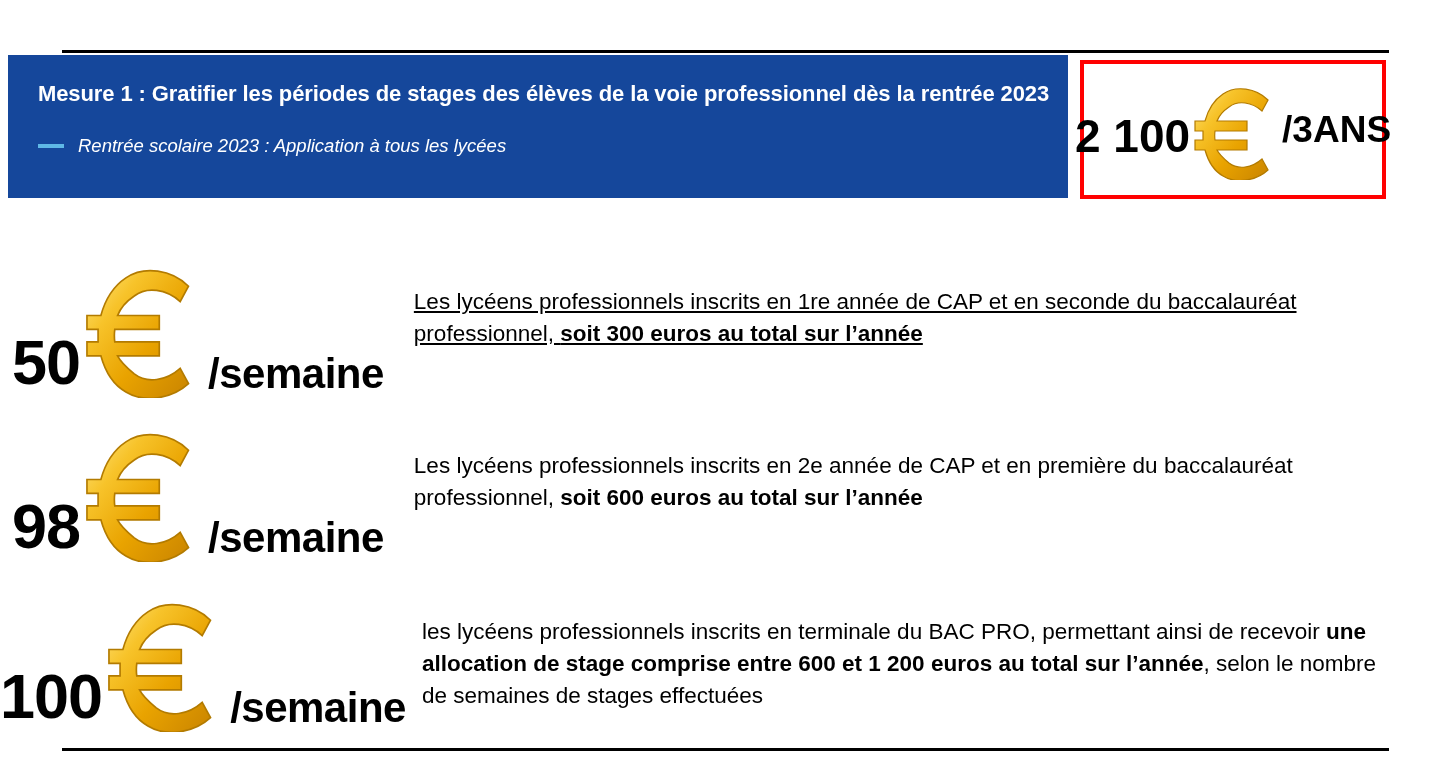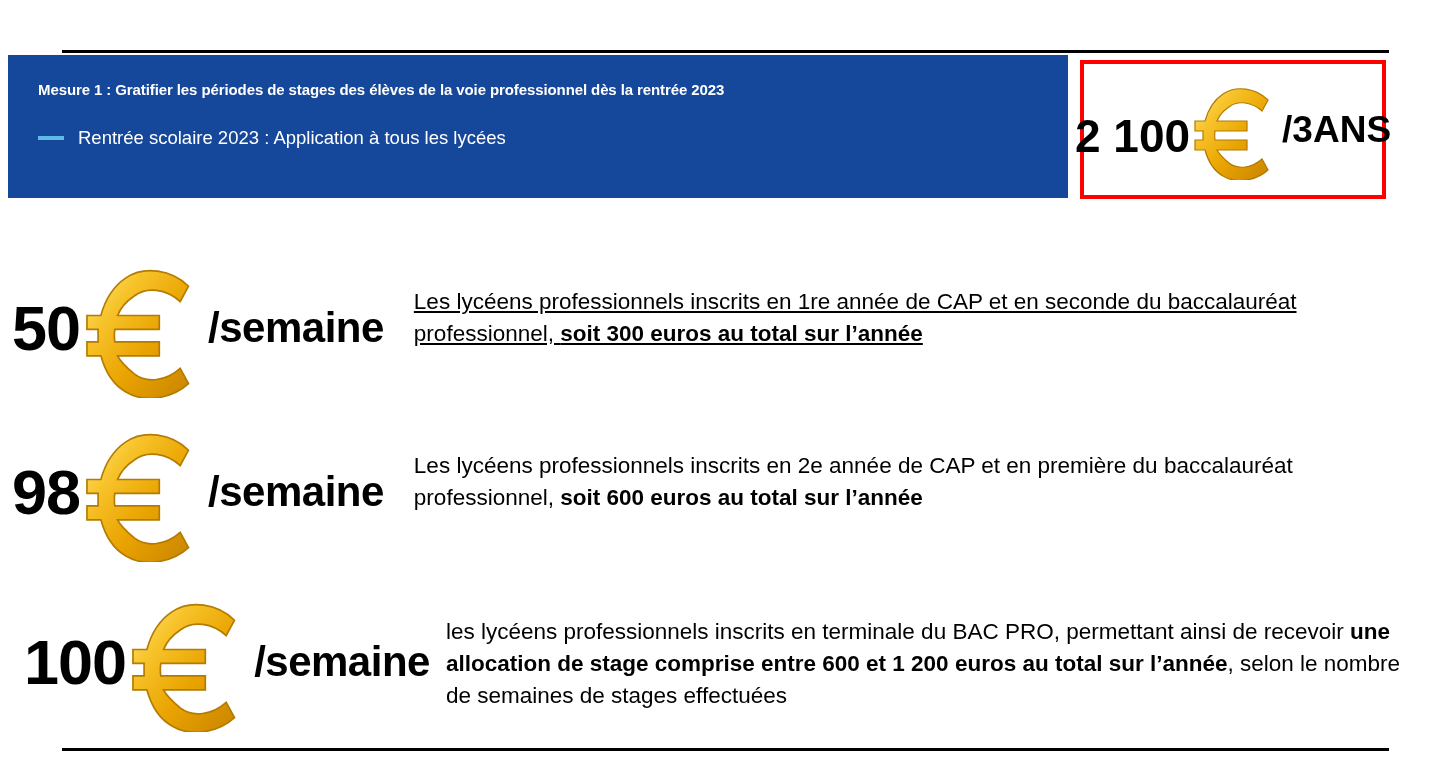--- a/index.html
+++ b/index.html
@@ -39,30 +39,31 @@
     left: 8px;
     top: 55px;
     width: 1060px;
     height: 143px;
     background: #15479b;
     color: #ffffff;
     box-sizing: border-box;
     padding: 26px 30px 0 30px;
   }
   .banner-title {
-    font-size: 15px;
+    font-size: 22px;
     font-weight: bold;
     letter-spacing: -0.1px;
     line-height: 1.2;
     white-space: nowrap;
   }
   .banner-sub-row {
     display: flex;
     align-items: center;
     margin-top: 28px;
+    font-style: italic;
   }
   .banner-dash {
     width: 26px;
     height: 4px;
     background: #5fb8e6;
     margin-right: 14px;
     flex: none;
   }
   .banner-sub {
     font-size: 18.5px;
@@ -116,21 +117,21 @@
   
   .row {
     position: absolute;
     left: 0;
     width: 1443px;
     display: flex;
     align-items: flex-start;
   }
   .row-amount {
     display: flex;
-    align-items: center;
+    align-items: flex-end;
     flex: none;
     white-space: nowrap;
   }
   .row-amount .num {
     font-size: 63px;
     font-weight: bold;
     color: #000000;
     letter-spacing: -1px;
   }
   .row-amount .per {
@@ -148,21 +149,21 @@
 
   #row-50 { top: 258px; }
   #row-50 .row-amount { margin-left: 12px; }
   #row-50 .row-text { margin-left: 30px; width: 930px; padding-top: 28px; text-decoration: underline; }
 
   #row-75 { top: 422px; }
   #row-75 .row-amount { margin-left: 12px; }
   #row-75 .row-text { margin-left: 30px; width: 930px; padding-top: 28px; }
 
   #row-100 { top: 592px; }
-  #row-100 .row-amount { margin-left: 24px; }
+  #row-100 .row-amount { margin-left: 0; }
   #row-100 .row-text { margin-left: 16px; width: 960px; padding-top: 24px; }
 </style>
 </head>
 <body>
 
 <div class="top-rule"></div>
 <div class="bottom-rule"></div>
 
 <div class="banner">
   <div class="banner-title">Mesure 1 : Gratifier les périodes de stages des élèves de la voie professionnel dès la rentrée 2023</div>

